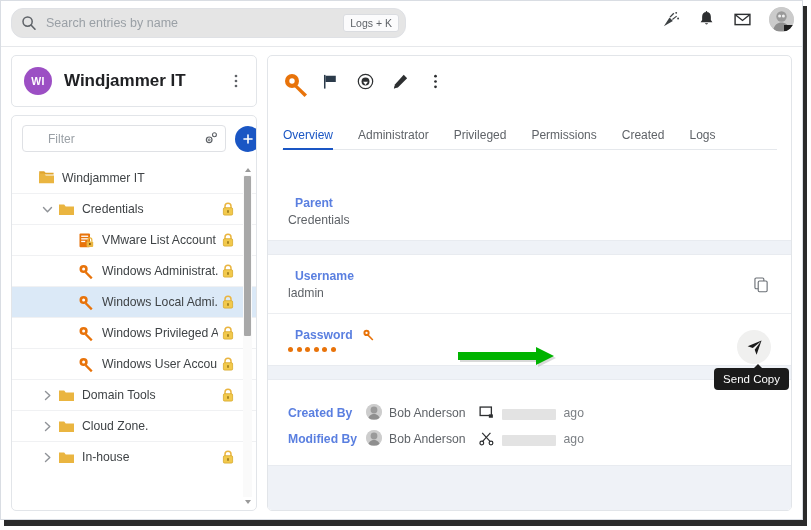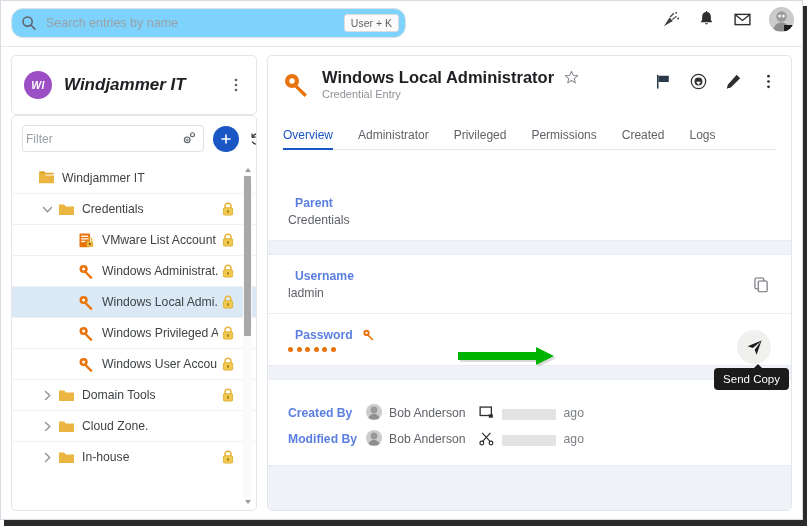--- a/index.html
+++ b/index.html
@@ -18,21 +18,21 @@
     box-sizing:border-box;
     box-shadow:4px 6px 0 0 #2b2b2b;
   }
   
   .topbar{
     position:relative;height:45px;border-bottom:1px solid #e6e8eb;
     background:#ffffff;
   }
   .searchbox{
     position:absolute;left:10px;top:7px;width:395px;height:30px;
-    border:1px solid #dfe1e5;border-radius:12px;background:#7dd3fc;
+    border:1px solid #dfe1e5;border-radius:12px;background:#e5e5e5;
     display:flex;align-items:center;box-sizing:border-box;
   }
   .search-ico{margin-left:9px;width:16px;height:16px;display:block;flex:none;}
   .search-input{
     flex:1;border:none;outline:none;background:transparent;
     font-family:"Liberation Sans", sans-serif;font-size:12.5px;color:#3c4043;
     margin-left:9px;padding:0;
   }
   .search-input::placeholder{color:#9aa0a6;}
   .kbd{
@@ -44,40 +44,40 @@
   .avatar-top{
     width:25px;height:25px;border-radius:50%;overflow:hidden;position:relative;
     background:#cfcfcf;cursor:pointer;display:block;
   }
   
   .body-area{position:absolute;left:0;top:46px;right:0;bottom:0;background:#ffffff;}
   .sidebar{position:absolute;left:10px;top:8px;width:246px;bottom:8px;}
   .card{
     background:#fff;border:1px solid #e2e5e9;border-radius:5px;box-sizing:border-box;
   }
-  .org-card{height:60px;display:flex;align-items:center;padding:0 12px;font-style:italic;}
+  .org-card{height:52px;display:flex;align-items:center;padding:0 12px;}
   .org-avatar{
     width:28px;height:28px;border-radius:50%;background:#9c4fc4;
     color:#fff;font-size:10.5px;font-weight:bold;
     display:flex;align-items:center;justify-content:center;flex:none;
     letter-spacing:.3px;
   }
   .org-name{
     margin-left:12px;font-size:17px;color:#202124;font-weight:bold;flex:1;
     white-space:nowrap;overflow:hidden;
   }
   .kebab{width:16px;height:16px;display:block;cursor:pointer;flex:none;}
   .tree-card{position:absolute;top:60px;left:0;right:0;bottom:0;overflow:hidden;}
   .filterrow{display:flex;align-items:center;padding:9px 10px 9px 10px;}
   .filter-wrap{
     flex:1;height:27px;border:1px solid #dfe1e5;border-radius:4px;background:#fff;
     display:flex;align-items:center;box-sizing:border-box;
   }
   .filter-input{
-    flex:1;border:none;outline:none;background:transparent;margin-left:3px;
+    flex:1;border:none;outline:none;background:transparent;margin-left:25px;
     font-family:"Liberation Sans", sans-serif;font-size:12px;color:#3c4043;padding:0;
   }
   .filter-input::placeholder{color:#9aa0a6;}
   .gear{width:15px;height:15px;margin-right:7px;flex:none;display:block;cursor:pointer;}
   .addbtn{
     width:26px;height:26px;border-radius:50%;background:#1a56c4;margin-left:9px;flex:none;
     display:flex;align-items:center;justify-content:center;cursor:pointer;
   }
   .refresh{width:16px;height:16px;margin-left:10px;margin-right:2px;flex:none;display:block;cursor:pointer;}
   .tree{position:absolute;top:46px;left:0;right:0;bottom:0;overflow:hidden;}
@@ -157,21 +157,21 @@
 
 <div class="window">
 
   <div class="topbar">
     <div class="searchbox">
       <svg class="search-ico" viewBox="0 0 16 16">
         <circle cx="6.6" cy="6.6" r="4.6" fill="none" stroke="#5f6368" stroke-width="1.5"></circle>
         <line x1="10" y1="10" x2="14" y2="14.2" stroke="#5f6368" stroke-width="1.6" stroke-linecap="round"></line>
       </svg>
       <input class="search-input" type="text" placeholder="Search entries by name" style="">
-      <span class="kbd">User + K</span>
+      <span class="kbd">Logs + K</span>
     </div>
     <div class="topicons">
       <svg class="ti" viewBox="0 0 20 20">
         <path d="M3 17 L9 8 L12.5 11.5 Z" fill="#3c4043"></path>
         <line x1="9.5" y1="7.5" x2="13.5" y2="3.5" stroke="#3c4043" stroke-width="1.4"></line>
         <line x1="12" y1="10" x2="16.5" y2="6.5" stroke="#3c4043" stroke-width="1.2"></line>
         <circle cx="16" cy="3" r="1" fill="#3c4043"></circle>
         <circle cx="18" cy="9" r="1" fill="#3c4043"></circle>
       </svg>
       <svg class="ti" viewBox="0 0 20 20">
@@ -395,29 +395,20 @@
     </div>
 
     <div class="card detail">
       <div class="dhead">
         <div class="dtitlerow">
           <svg class="bigkey" viewBox="0 0 30 30">
             <circle cx="10" cy="11" r="7" fill="#e8730a"></circle>
             <circle cx="10" cy="11" r="2.7" fill="#fff"></circle>
             <path d="M14.5 14.5 L25 24.5 L22.5 27 L12.5 17 Z" fill="#e8730a"></path>
           </svg>
-          <div class="dtitlewrap">
-            <div>
-              <span class="dtitle">Windows Local Administrator</span>
-              <svg class="star" viewBox="0 0 16 16">
-                <path d="M8 1.3 L9.9 5.6 L14.6 6 L11 9.1 L12.1 13.7 L8 11.2 L3.9 13.7 L5 9.1 L1.4 6 L6.1 5.6 Z" fill="none" stroke="#8a8f94" stroke-width="1.1" stroke-linejoin="round"></path>
-              </svg>
-            </div>
-            <div class="dsub">Credential Entry</div>
-          </div>
           <div class="dactions">
             <svg class="da" viewBox="0 0 18 18">
               <rect x="2.1" y="2" width="1.6" height="14.5" fill="#2b3a4a"></rect>
               <path d="M3.7 2.8 H14.6 V9.4 H3.7 Z" fill="#2b3a4a"></path>
             </svg>
             <svg class="da" viewBox="0 0 18 18">
               <circle cx="9" cy="9" r="7.6" fill="none" stroke="#2d2f31" stroke-width="1.3"></circle>
               <circle cx="9" cy="9" r="4.2" fill="#2d2f31"></circle>
               <path d="M9 12.6 L6.4 9.2 H11.6 Z" fill="#fff"></path>
             </svg>

